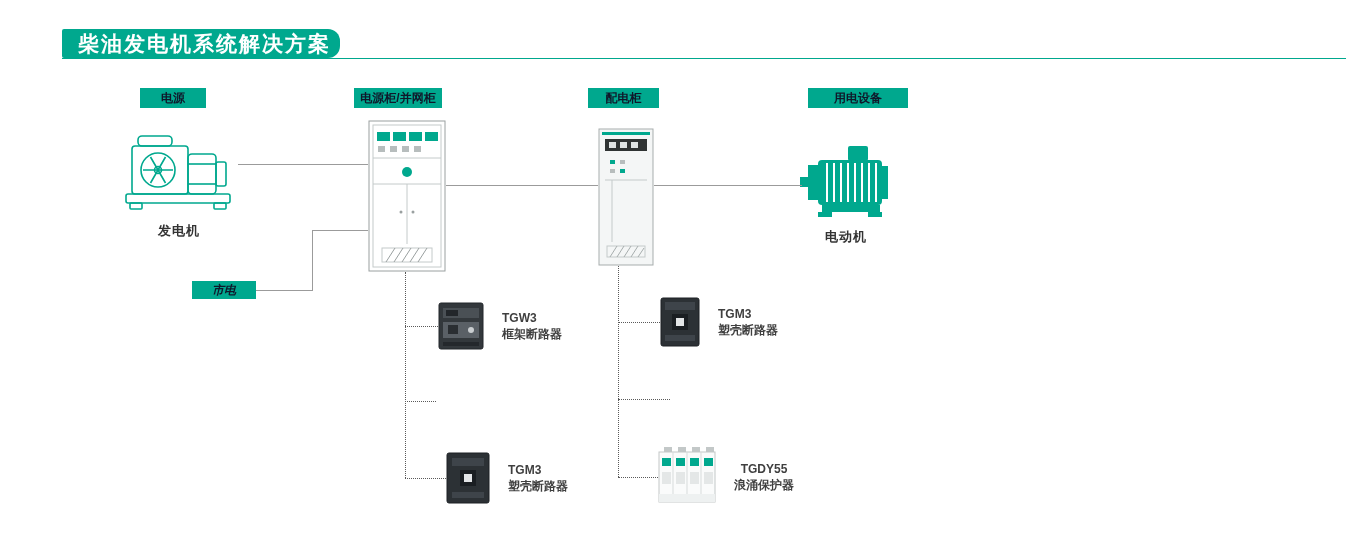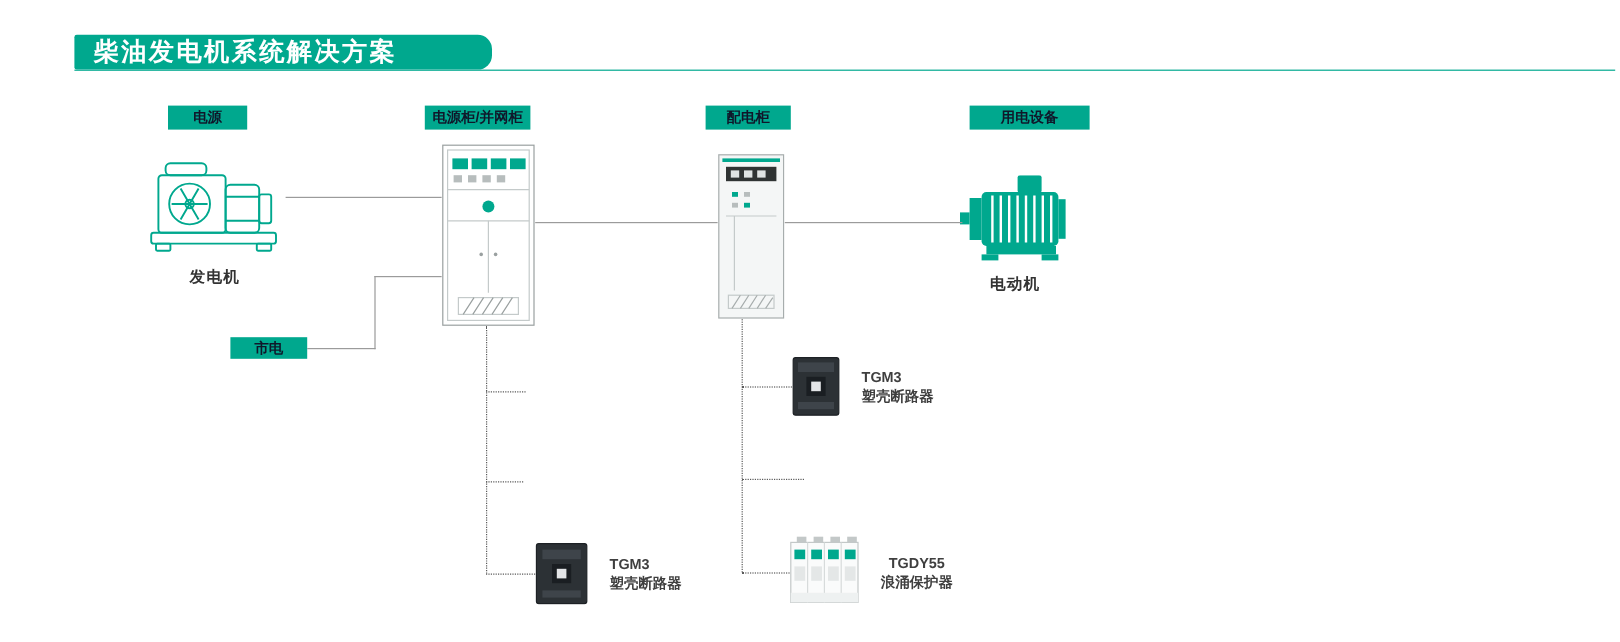--- a/index.html
+++ b/index.html
@@ -2,21 +2,21 @@
 <html style="--accent: #00a88e; --line: #9b9b9b; --dot: #5a5a5a; --text-dark: #3f3f3f;"><head>
 <meta charset="utf-8">
 <style>
   :root { --accent:#00a88e; --line:#9b9b9b; --dot:#5a5a5a; --text-dark:#3f3f3f; }
   * { margin:0; padding:0; box-sizing:border-box; }
   html,body { background:#ffffff; }
   body { width:1350px; height:535px; font-family:"Liberation Sans", sans-serif; }
   .page { position:relative; width:1350px; height:535px; background:#fff; overflow:hidden; }
 
   .title-banner {
-    position:absolute; left:62px; top:29px; width:348px; height:29px;
+    position:absolute; left:62px; top:29px; width:278px; height:29px;
     background:var(--accent); color:#fff; font-size:21px; font-weight:bold;
     line-height:29px; padding-left:16px; letter-spacing:2px;
     border-radius:2px 12px 12px 2px;
   }
   .header-rule { position:absolute; left:62px; top:58px; width:1284px; border-top:1px solid var(--accent); }
 
   .badge {
     position:absolute; height:20px; background:var(--accent); color:#0f172a;
     font-size:12px; font-weight:bold; display:flex; align-items:center; justify-content:center;
   }
@@ -41,21 +41,21 @@
 
 <div class="page">
 
   <div class="title-banner">柴油发电机系统解决方案</div>
   <div class="header-rule"></div>
 
   <div class="badge" style="left:140px; top:88px; width:66px;">电源</div>
   <div class="badge" style="left:354px; top:88px; width:88px;">电源柜/并网柜</div>
   <div class="badge" style="left:588px; top:88px; width:71px;">配电柜</div>
   <div class="badge" style="left:808px; top:88px; width:100px;">用电设备</div>
-  <div class="badge" style="left:192px; top:281px; width:64px; height:18px;">市电</div>
+  <div class="badge" style="left:192px; top:281px; width:64px; height:18px;font-style:italic;">市电</div>
 
   <div class="illus" style="left:120px; top:118px;">
     <svg width="118" height="98" viewBox="0 0 118 98" fill="none" stroke="var(--accent)" stroke-width="1.6">
       <rect x="6" y="76" width="104" height="9" rx="2"></rect>
       <rect x="10" y="85" width="12" height="6" rx="1"></rect>
       <rect x="94" y="85" width="12" height="6" rx="1"></rect>
       <rect x="12" y="28" width="56" height="48" rx="3"></rect>
       <circle cx="38" cy="52" r="17"></circle>
       <circle cx="38" cy="52" r="3.5"></circle>
       <path d="M38 52 L53 52 M38 52 L45.5 65 M38 52 L30.5 65 M38 52 L23 52 M38 52 L30.5 39 M38 52 L45.5 39"></path>
@@ -146,20 +146,37 @@
   <div class="dot-v" style="left:405px; top:272px; height:206px;"></div>
   <div class="dot-h" style="left:405px; top:326px; width:33px;"></div>
   <div class="dot-h" style="left:405px; top:401px; width:31px;"></div>
   <div class="dot-h" style="left:405px; top:478px; width:41px;"></div>
 
   <div class="dot-v" style="left:618px; top:266px; height:211px;"></div>
   <div class="dot-h" style="left:618px; top:322px; width:42px;"></div>
   <div class="dot-h" style="left:618px; top:399px; width:52px;"></div>
   <div class="dot-h" style="left:618px; top:477px; width:40px;"></div>
 
+  <div class="product" style="left:438px; top:302px;">
+    <span class="p-img">
+      <svg width="46" height="48" viewBox="0 0 46 48">
+        <rect x="1" y="1" width="44" height="46" rx="2" fill="#33383c" stroke="#22262a"></rect>
+        <rect x="5" y="6" width="36" height="10" fill="#4a5055"></rect>
+        <rect x="8" y="8" width="12" height="6" fill="#22262a"></rect>
+        <rect x="5" y="20" width="36" height="16" fill="#5a6066"></rect>
+        <rect x="10" y="23" width="10" height="9" fill="#2a2e32"></rect>
+        <circle cx="33" cy="28" r="3" fill="#c9cdd0"></circle>
+        <rect x="5" y="40" width="36" height="4" fill="#24282c"></rect>
+      </svg>
+    </span>
+    <div class="p-label">
+      <div>TGW3</div>
+      <div>框架断路器</div>
+    </div>
+  </div>
 
 
   <div class="product" style="left:446px; top:452px;">
     <span class="p-img">
       <svg width="44" height="52" viewBox="0 0 44 52">
         <rect x="1" y="1" width="42" height="50" rx="2" fill="#2c3135" stroke="#1d2125"></rect>
         <rect x="6" y="6" width="32" height="8" fill="#3e444a"></rect>
         <rect x="14" y="18" width="16" height="16" fill="#1a1e22"></rect>
         <rect x="18" y="22" width="8" height="8" fill="#e3e5e7"></rect>
         <rect x="6" y="40" width="32" height="6" fill="#3e444a"></rect>

